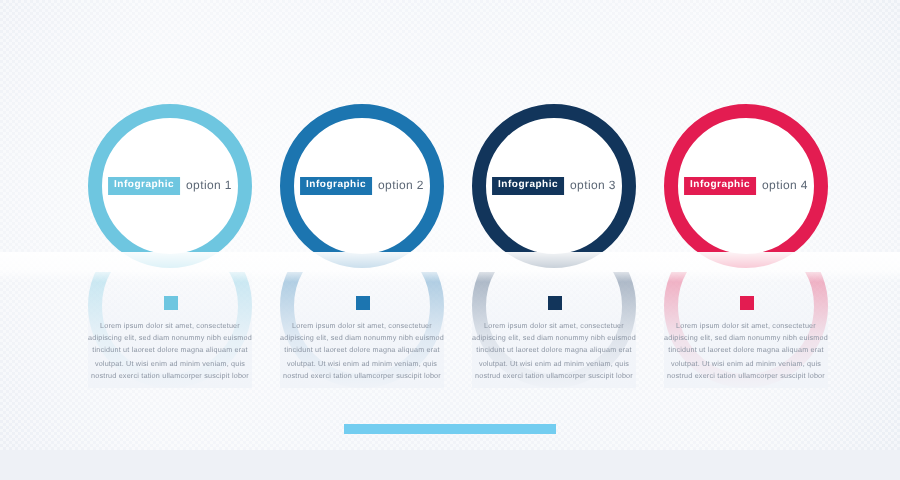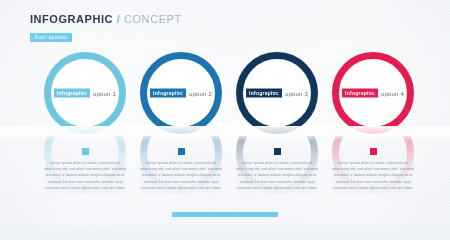--- a/index.html
+++ b/index.html
@@ -94,28 +94,20 @@
     width:106px;height:5px;background:#73cdf0;
   }
 </style>
 </head>
 <body>
 
 <div id="stage">
   <div id="texture"></div>
   <div id="sheen"></div>
 
-  <div id="header">
-    <div id="titleline">
-      <span class="t-main">INFOGRAPHIC</span>
-      <span class="t-slash">/</span>
-      <span class="t-sub">CONCEPT</span>
-    </div>
-    <div id="badge" style="background: rgb(115, 205, 240);">Four options</div>
-  </div>
 
   <div id="circles">
       <div class="col" style="left: 37px;">
         <div class="reflect">
           <div class="ring" style="border-color: rgb(110, 198, 224);"></div>
         </div>
         <div class="ring-wrap">
           <div class="ring" style="border-color: rgb(110, 198, 224);"></div>
           <div class="label">
             <span class="lbl-badge" style="background: rgb(110, 198, 224);">Infographic</span>

